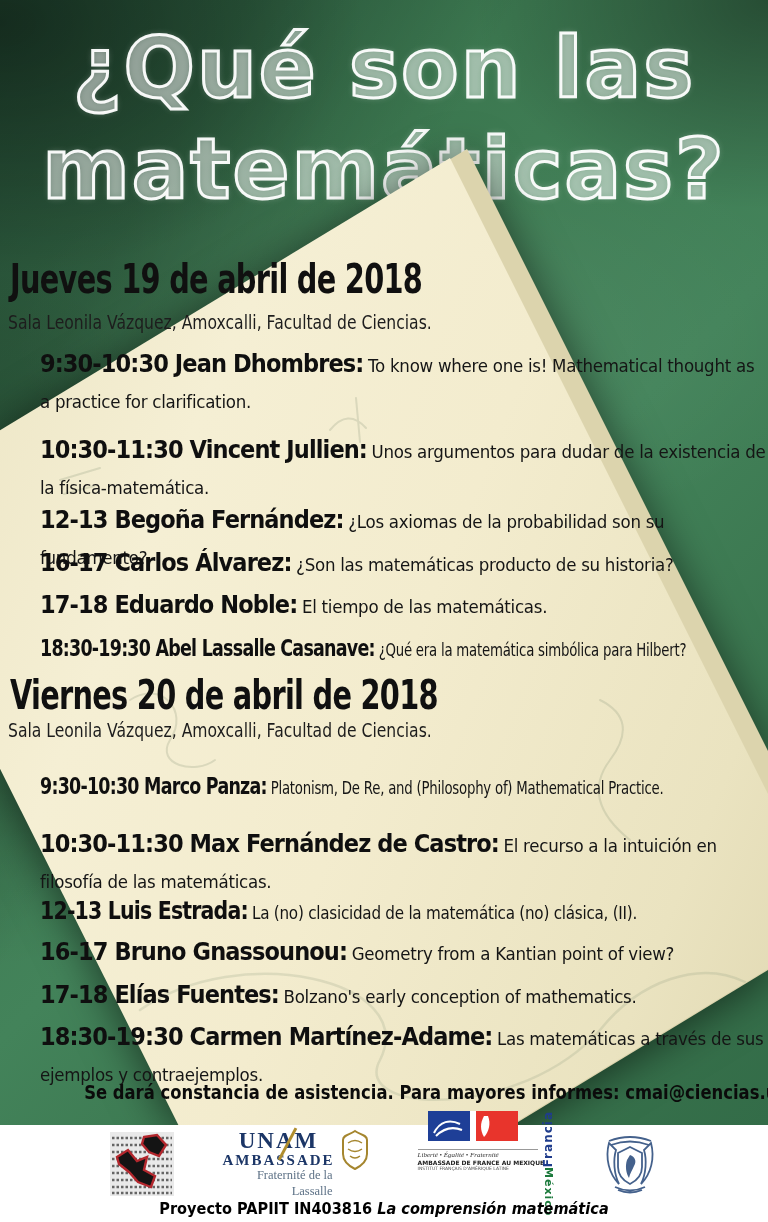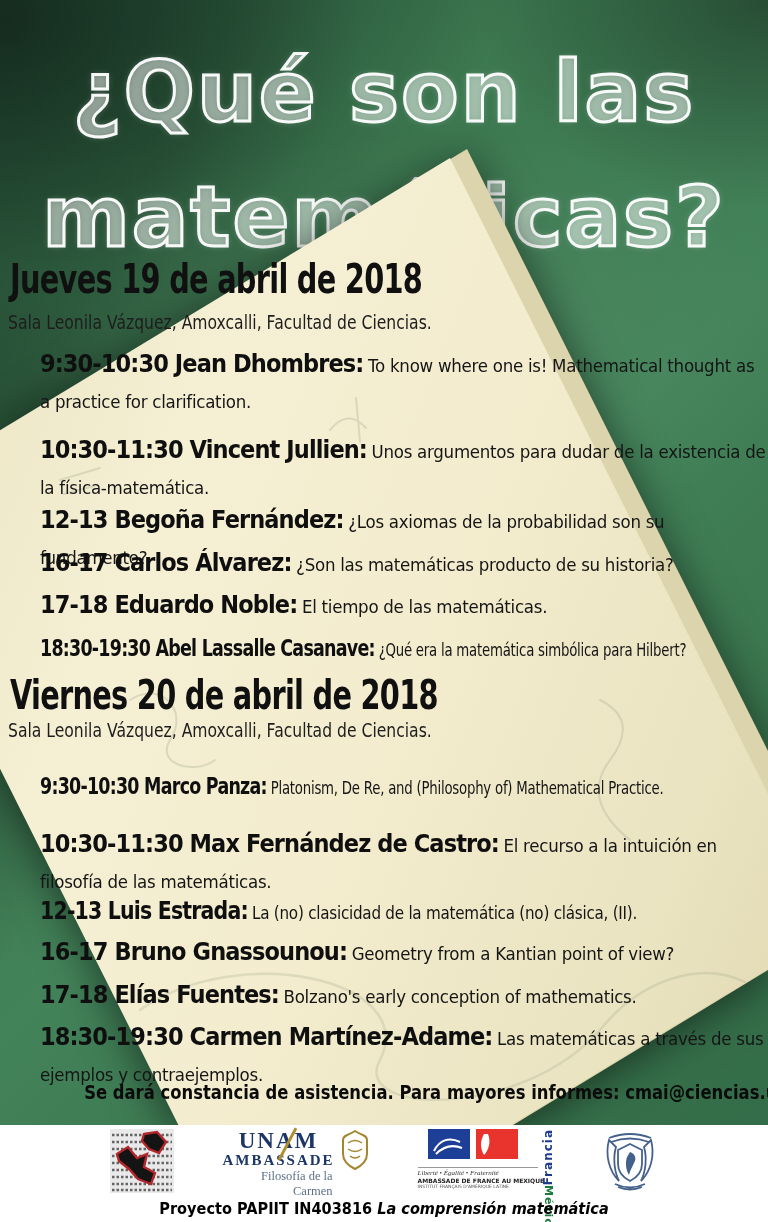--- a/index.html
+++ b/index.html
@@ -22,21 +22,20 @@
     position:absolute;left:0;top:0;right:0;height:1125px;
     background:linear-gradient(118deg, rgba(0,0,0,.26) 0%, rgba(0,0,0,.22) 18%, rgba(0,0,0,0) 38%);
   }
   
   .title{position:absolute;top:18px;left:0;right:0;text-align:center;z-index:2;}
   .title-line{
     font-size:84px;font-weight:700;line-height:1.2;letter-spacing:2px;
     color:rgba(255,255,255,.34);
     -webkit-text-stroke:3px rgba(255,255,255,.95);
     text-shadow:0 0 7px rgba(255,255,255,.28);
-    margin-top:24px;
   }
   
   .paper-wrap{position:absolute;left:0;top:0;right:0;height:1125px;z-index:3;
     filter:drop-shadow(0 6px 22px rgba(0,0,0,.55));}
   .paper-back{
     position:absolute;inset:0;background:#dcd4ad;
     clip-path:polygon(467px 149px, 852px 919px, 273px 1271px, -113px 500px);
   }
   .paper{
     position:absolute;inset:0;
@@ -70,21 +69,21 @@
   .t-fri4{top:926px}.t-fri5{top:969px}.t-fri6{top:1011px}
   .h-thu{top:252px}.v-thu{top:306px}.h-fri{top:668px}.v-fri{top:714px}
   
   .notice{position:absolute;left:0;right:0;top:1080px;text-align:center;z-index:5;}
   .notice span{
     display:inline-block;font-size:20px;font-weight:700;color:#0b0b0b;
     transform:scaleX(.82);white-space:nowrap;letter-spacing:0;
   }
   
   .footer{position:absolute;left:0;right:0;bottom:0;height:97px;background:#ffffff;z-index:6;}
-  .logos{display:flex;justify-content:center;gap:48px;height:70px;padding-top:4px;}
+  .logos{display:flex;justify-content:center;align-items:center;gap:48px;height:70px;padding-top:4px;}
   .project{text-align:center;font-size:16.5px;font-weight:700;color:#000;
     transform:scaleX(.88);letter-spacing:0;}
   .project .it{font-style:italic;}
   
   .lg-posgrado{display:flex;align-items:flex-start;gap:5px;font-family:"Liberation Serif",serif;}
   .lg-posgrado .txt{text-align:center;position:relative;}
   .lg-posgrado .unam{font-size:23px;font-weight:700;color:#1c3667;letter-spacing:2px;line-height:1;}
   .lg-posgrado .posg{font-size:15px;font-weight:700;color:#1c3667;letter-spacing:2px;line-height:1.1;}
   .lg-posgrado .slash{position:absolute;left:64px;top:-3px;width:3px;height:36px;
     background:#b08e2e;transform:rotate(28deg);}
@@ -207,22 +206,22 @@
         </g>
         <path d="M34,5 L47,3 L56,13 L49,24 L39,20 L32,12 Z" fill="#141414" stroke="#b3272d" stroke-width="2.4"></path>
         <path d="M7,25 L18,18 L27,29 L37,25 L34,38 L45,44 L41,55 L28,50 L19,40 L9,32 Z" fill="#141414" stroke="#b3272d" stroke-width="2.4"></path>
       </svg>
 
       <div class="lg-posgrado">
         <div class="txt">
           <div class="unam">UNAM</div>
           <div class="posg">AMBASSADE</div>
           <span class="slash"></span>
-          <div class="fil">Filosofía de la</div>
-          <div class="fil">Carmen</div>
+          <div class="fil">Fraternité de la</div>
+          <div class="fil">Lassalle</div>
         </div>
         <svg width="30" height="42" viewBox="0 0 30 42">
           <path d="M15,2 C21,6 27,6 27,11 L27,25 C27,33 21,37 15,40 C9,37 3,33 3,25 L3,11 C3,6 9,6 15,2 Z" fill="none" stroke="#a5862f" stroke-width="2"></path>
           <path d="M8,14 q7,-5 14,0 M8,20 q7,5 14,0 M10,27 q5,4 10,0" fill="none" stroke="#a5862f" stroke-width="1.4"></path>
         </svg>
       </div>
 
       <div class="lg-france">
         <div class="txt">
           <svg width="110" height="32" viewBox="0 0 110 32">

